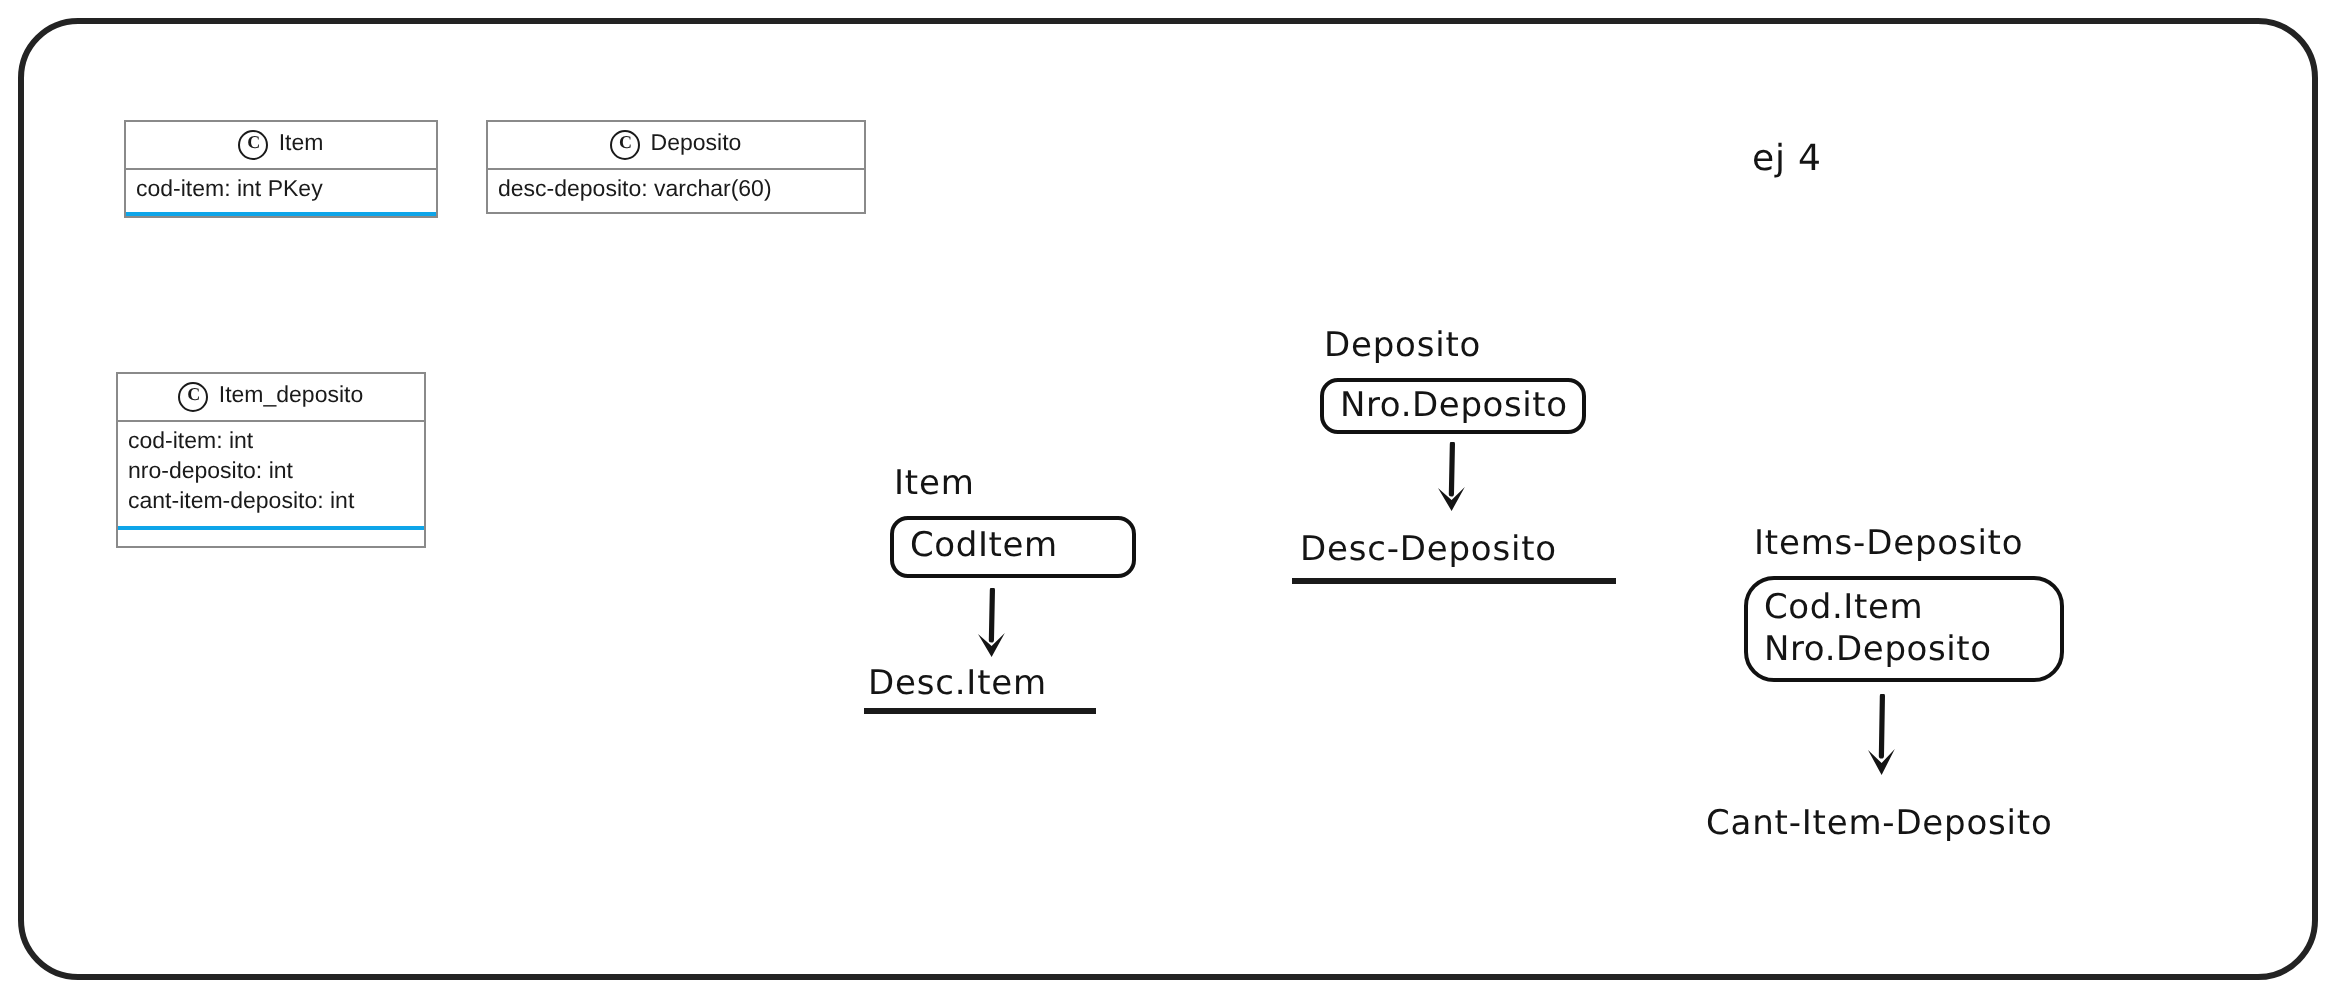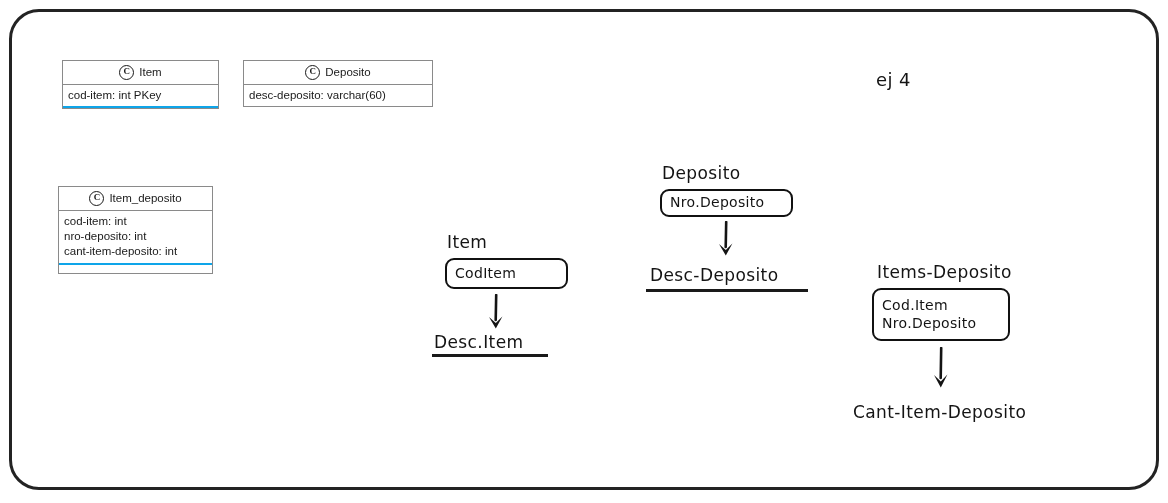--- a/index.html
+++ b/index.html
@@ -103,21 +103,21 @@
     font-size: 18px;
   }
   
   .hw-box {
     position: absolute;
     box-sizing: border-box;
     border: 2.6px solid #111111;
     border-radius: 9px;
     background: #ffffff;
     font-family: "DejaVu Sans", sans-serif;
-    font-size: 14px;
+    font-size: 17px;
     color: #141414;
     display: flex;
     flex-direction: column;
     justify-content: center;
     padding: 2px 8px;
     letter-spacing: 0.3px;
     white-space: nowrap;
   }
   .hw-box .line {
     line-height: 1.22;
@@ -205,21 +205,21 @@
       <path d="M13.2 1 L12.7 26" stroke="#141414" stroke-width="2.6" fill="none" stroke-linecap="round"></path>
       <path d="M6 23 L12.8 34.5 L19.4 22.5 L12.8 29 Z" fill="#141414"></path>
     </svg>
   </div>
 
   <div class="hw hw-label" style="left:650px; top:265px;">Desc-Deposito</div>
   <div class="hw-underline" style="left:646px; top:289px; width:162px;"></div>
 
   <div class="hw hw-label" style="left:877px; top:262px;">Items-Deposito</div>
 
-  <div class="hw-box" style="left:872px; top:288px; width:138px; height:53px;">
+  <div class="hw-box" style="left:872px; top:288px; width:160px; height:53px;border-radius:15px;">
     <div class="line">Cod.Item</div>
     <div class="line">Nro.Deposito</div>
   </div>
 
   <div class="hw-arrow" style="left:928px; top:347px;">
     <svg width="26" height="44" viewBox="0 0 26 44">
       <path d="M13.2 1 L12.7 31" stroke="#141414" stroke-width="2.6" fill="none" stroke-linecap="round"></path>
       <path d="M6 28 L12.8 40.5 L19.4 27.5 L12.8 34.5 Z" fill="#141414"></path>
     </svg>
   </div>

